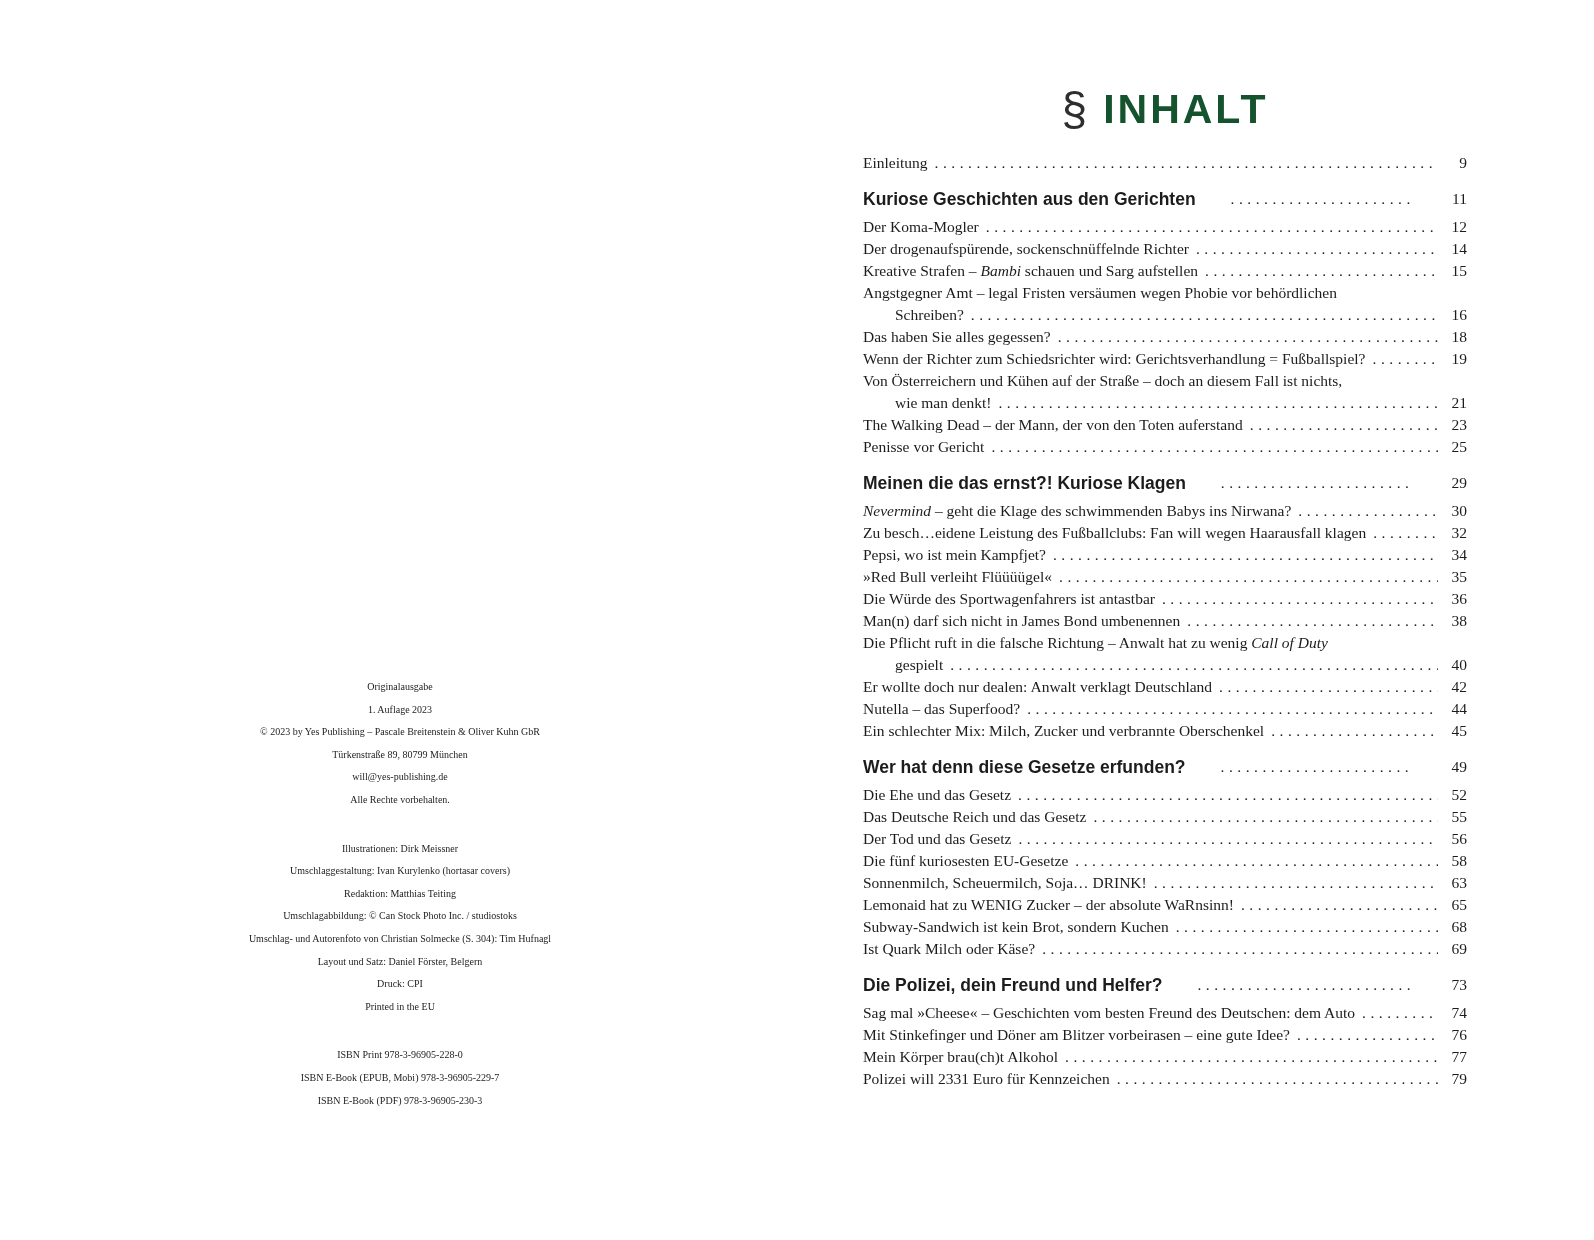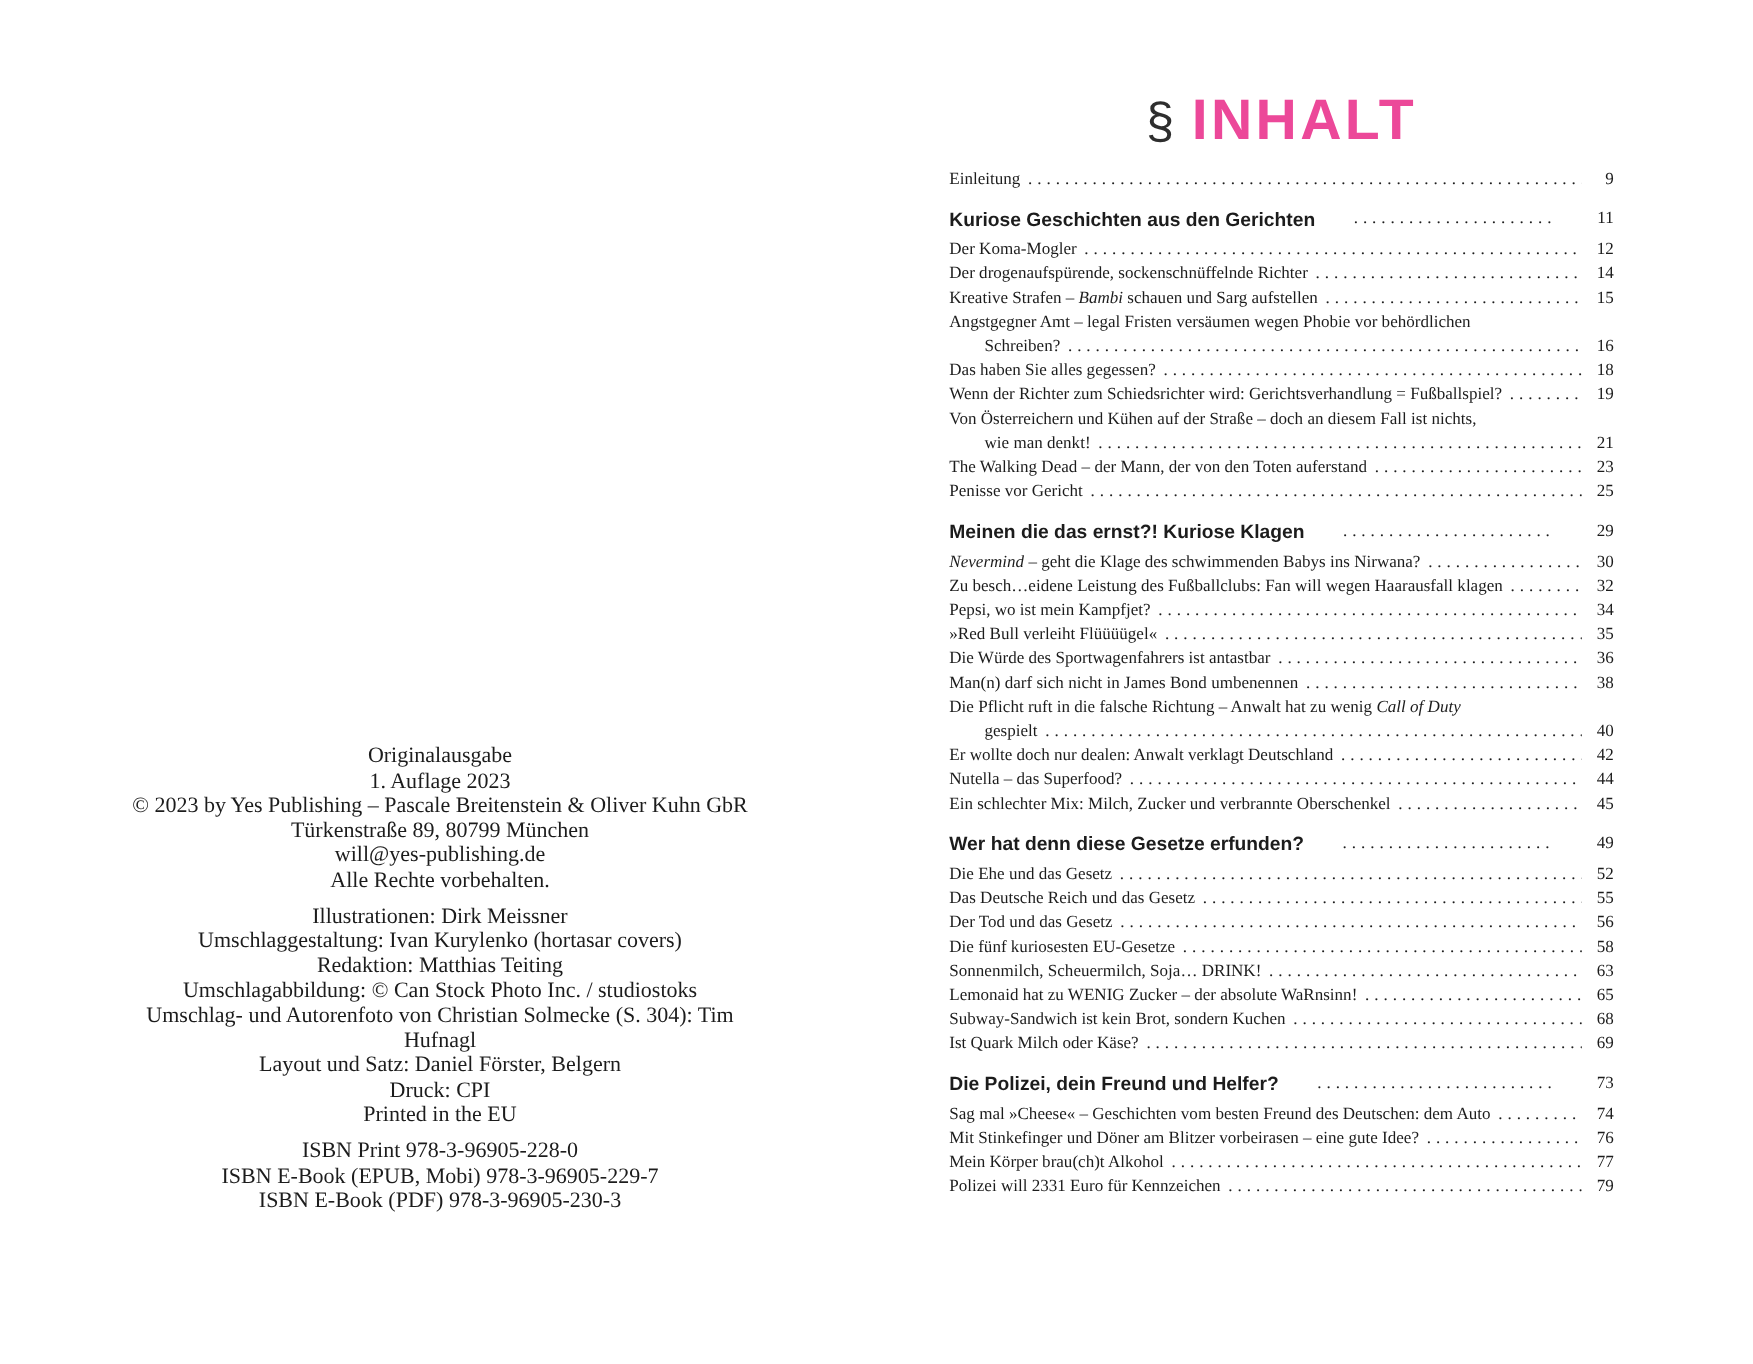--- a/index.html
+++ b/index.html
@@ -10,24 +10,24 @@
     color:#1c1c1c;
     overflow:hidden;
   }
 
   
   .imprint {
     position:absolute;
     left:110px; top:676px;
     width:580px;
     text-align:center;
-    font-size:20px;
+    font-size:10px;
     line-height:22.6px;
   }
-  .imprint-block + .imprint-block { margin-top:10px; }
+  .imprint-block + .imprint-block { margin-top:26px; }
 
   
   .toc {
     position:absolute;
     left:863px; top:80px;
     width:604px;
   }
   .toc-header {
     display:flex;
     justify-content:center;
@@ -38,24 +38,24 @@
   }
   .toc-symbol {
     font-family:"Liberation Sans", sans-serif;
     font-size:46px;
     font-weight:400;
     color:#2e2e2e;
     line-height:1;
   }
   .toc-title {
     font-family:"Liberation Sans", sans-serif;
-    font-size:52px;
+    font-size:41px;
     font-weight:700;
     letter-spacing:3px;
-    color:#ec4899;
+    color:#14532d;
     line-height:1;
   }
 
   .toc-row {
     display:flex;
     align-items:flex-end;
     font-size:15.5px;
     line-height:22px;
     white-space:nowrap;
   }

